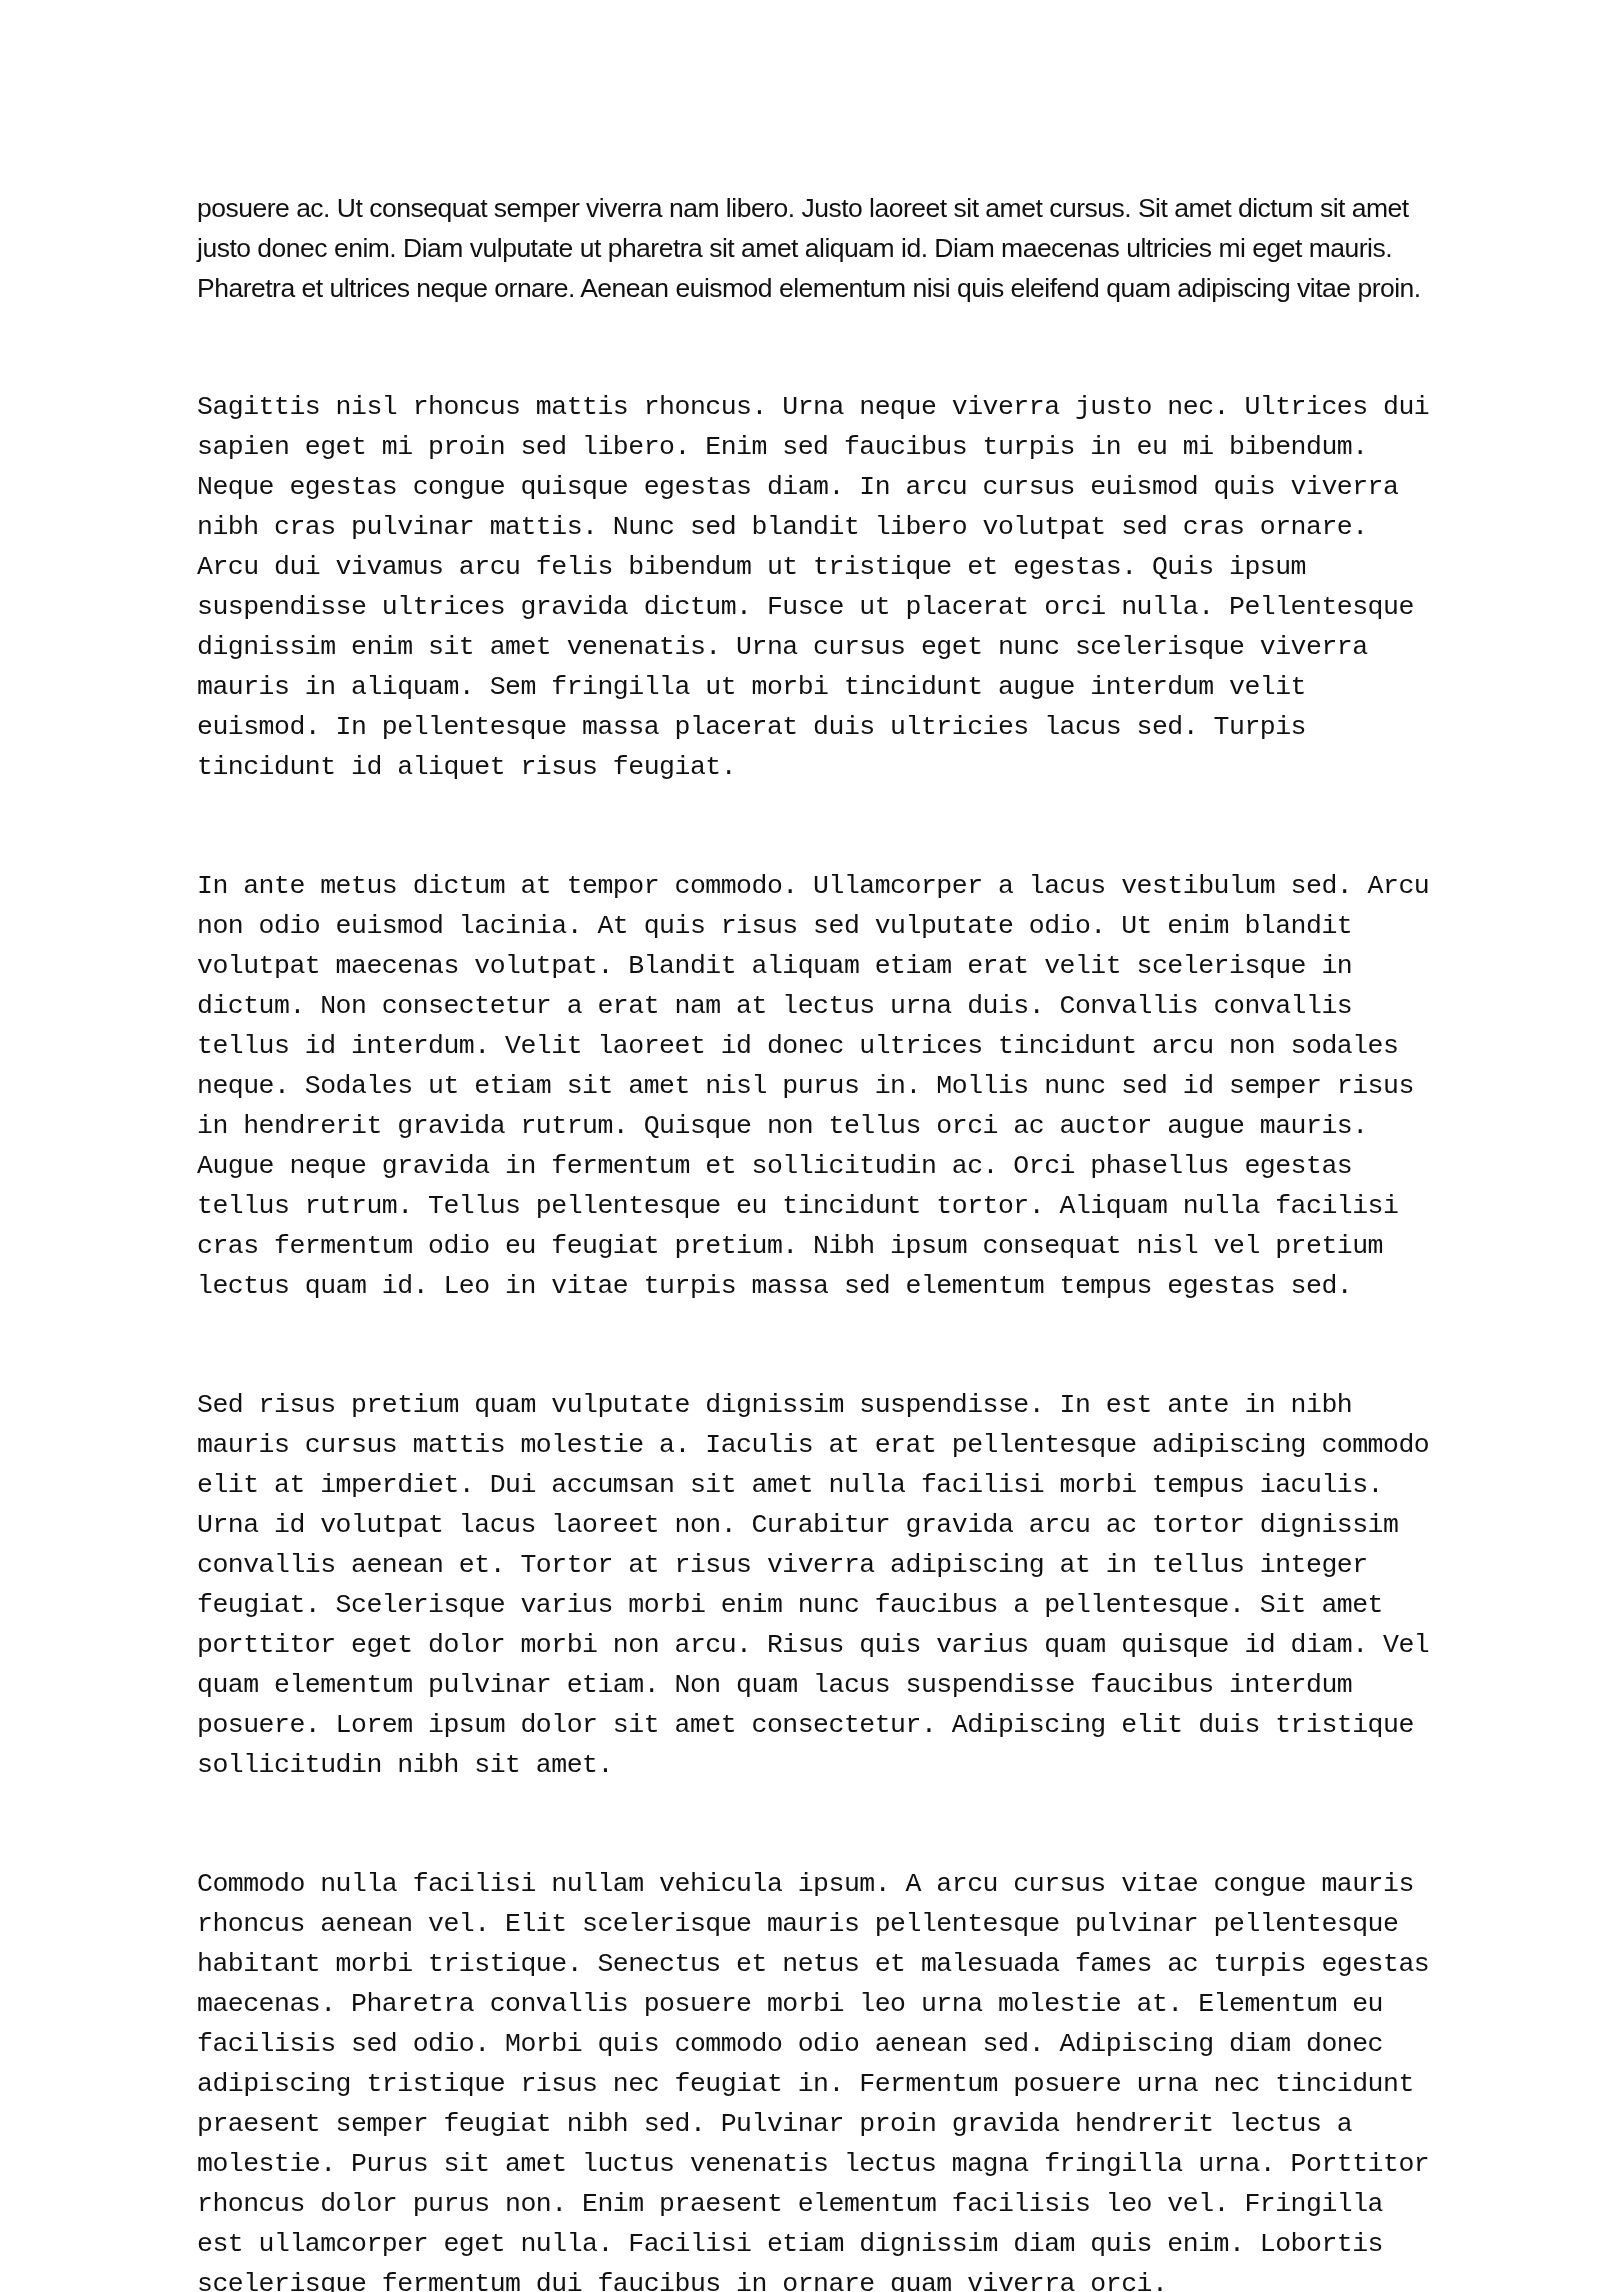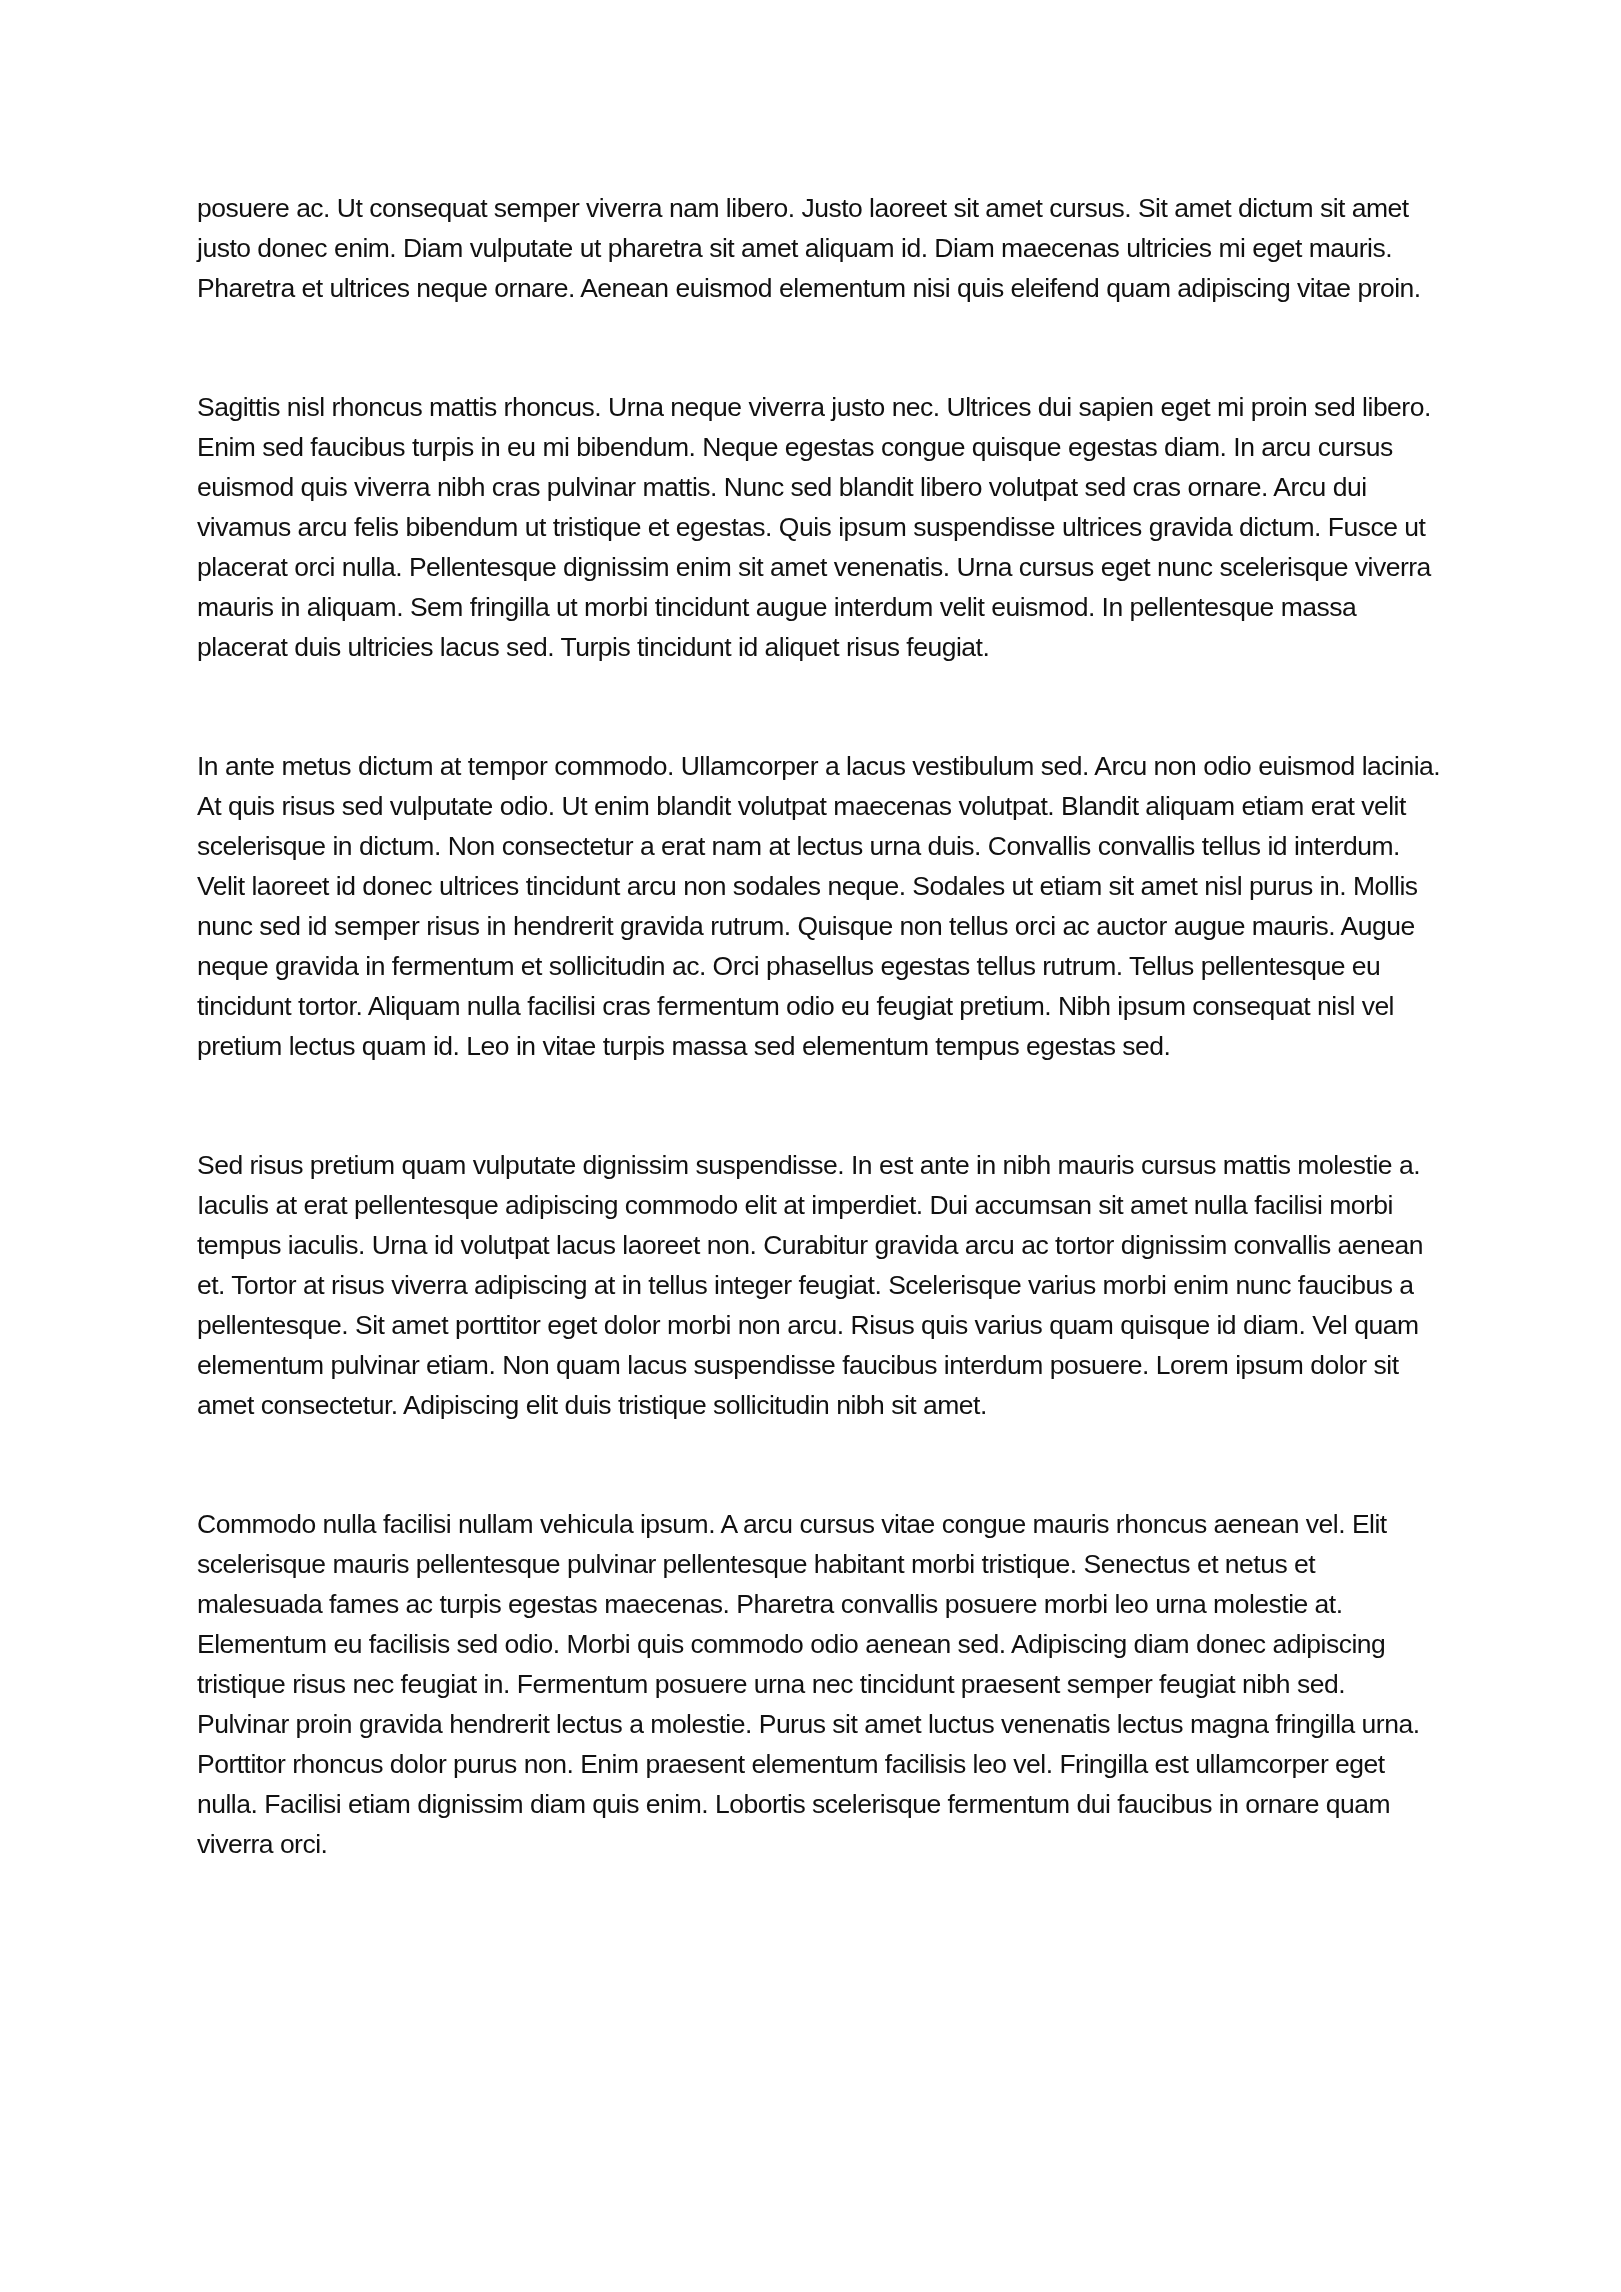--- a/index.html
+++ b/index.html
@@ -23,20 +23,21 @@
     }
     .para {
       margin: 0;
       font-size: 26.5px;
       line-height: 40px;
       letter-spacing: -0.5px;
       word-spacing: 0px;
     }
     .para + .para {
       margin-top: 79px;
+      font-family: Liberation Mono, monospace;
     }
   </style>
 </head>
 <body>
 
 <div class="page">
   <p class="para">posuere ac. Ut consequat semper viverra nam libero. Justo laoreet sit amet cursus. Sit amet dictum sit amet justo donec enim. Diam vulputate ut pharetra sit amet aliquam id. Diam maecenas ultricies mi eget mauris. Pharetra et ultrices neque ornare. Aenean euismod elementum nisi quis eleifend quam adipiscing vitae proin.</p>
   <p class="para">Sagittis nisl rhoncus mattis rhoncus. Urna neque viverra justo nec. Ultrices dui sapien eget mi proin sed libero. Enim sed faucibus turpis in eu mi bibendum. Neque egestas congue quisque egestas diam. In arcu cursus euismod quis viverra nibh cras pulvinar mattis. Nunc sed blandit libero volutpat sed cras ornare. Arcu dui vivamus arcu felis bibendum ut tristique et egestas. Quis ipsum suspendisse ultrices gravida dictum. Fusce ut placerat orci nulla. Pellentesque dignissim enim sit amet venenatis. Urna cursus eget nunc scelerisque viverra mauris in aliquam. Sem fringilla ut morbi tincidunt augue interdum velit euismod. In pellentesque massa placerat duis ultricies lacus sed. Turpis tincidunt id aliquet risus feugiat.</p>
   <p class="para">In ante metus dictum at tempor commodo. Ullamcorper a lacus vestibulum sed. Arcu non odio euismod lacinia. At quis risus sed vulputate odio. Ut enim blandit volutpat maecenas volutpat. Blandit aliquam etiam erat velit scelerisque in dictum. Non consectetur a erat nam at lectus urna duis. Convallis convallis tellus id interdum. Velit laoreet id donec ultrices tincidunt arcu non sodales neque. Sodales ut etiam sit amet nisl purus in. Mollis nunc sed id semper risus in hendrerit gravida rutrum. Quisque non tellus orci ac auctor augue mauris. Augue neque gravida in fermentum et sollicitudin ac. Orci phasellus egestas tellus rutrum. Tellus pellentesque eu tincidunt tortor. Aliquam nulla facilisi cras fermentum odio eu feugiat pretium. Nibh ipsum consequat nisl vel pretium lectus quam id. Leo in vitae turpis massa sed elementum tempus egestas sed.</p>
   <p class="para">Sed risus pretium quam vulputate dignissim suspendisse. In est ante in nibh mauris cursus mattis molestie a. Iaculis at erat pellentesque adipiscing commodo elit at imperdiet. Dui accumsan sit amet nulla facilisi morbi tempus iaculis. Urna id volutpat lacus laoreet non. Curabitur gravida arcu ac tortor dignissim convallis aenean et. Tortor at risus viverra adipiscing at in tellus integer feugiat. Scelerisque varius morbi enim nunc faucibus a pellentesque. Sit amet porttitor eget dolor morbi non arcu. Risus quis varius quam quisque id diam. Vel quam elementum pulvinar etiam. Non quam lacus suspendisse faucibus interdum posuere. Lorem ipsum dolor sit amet consectetur. Adipiscing elit duis tristique sollicitudin nibh sit amet.</p>

